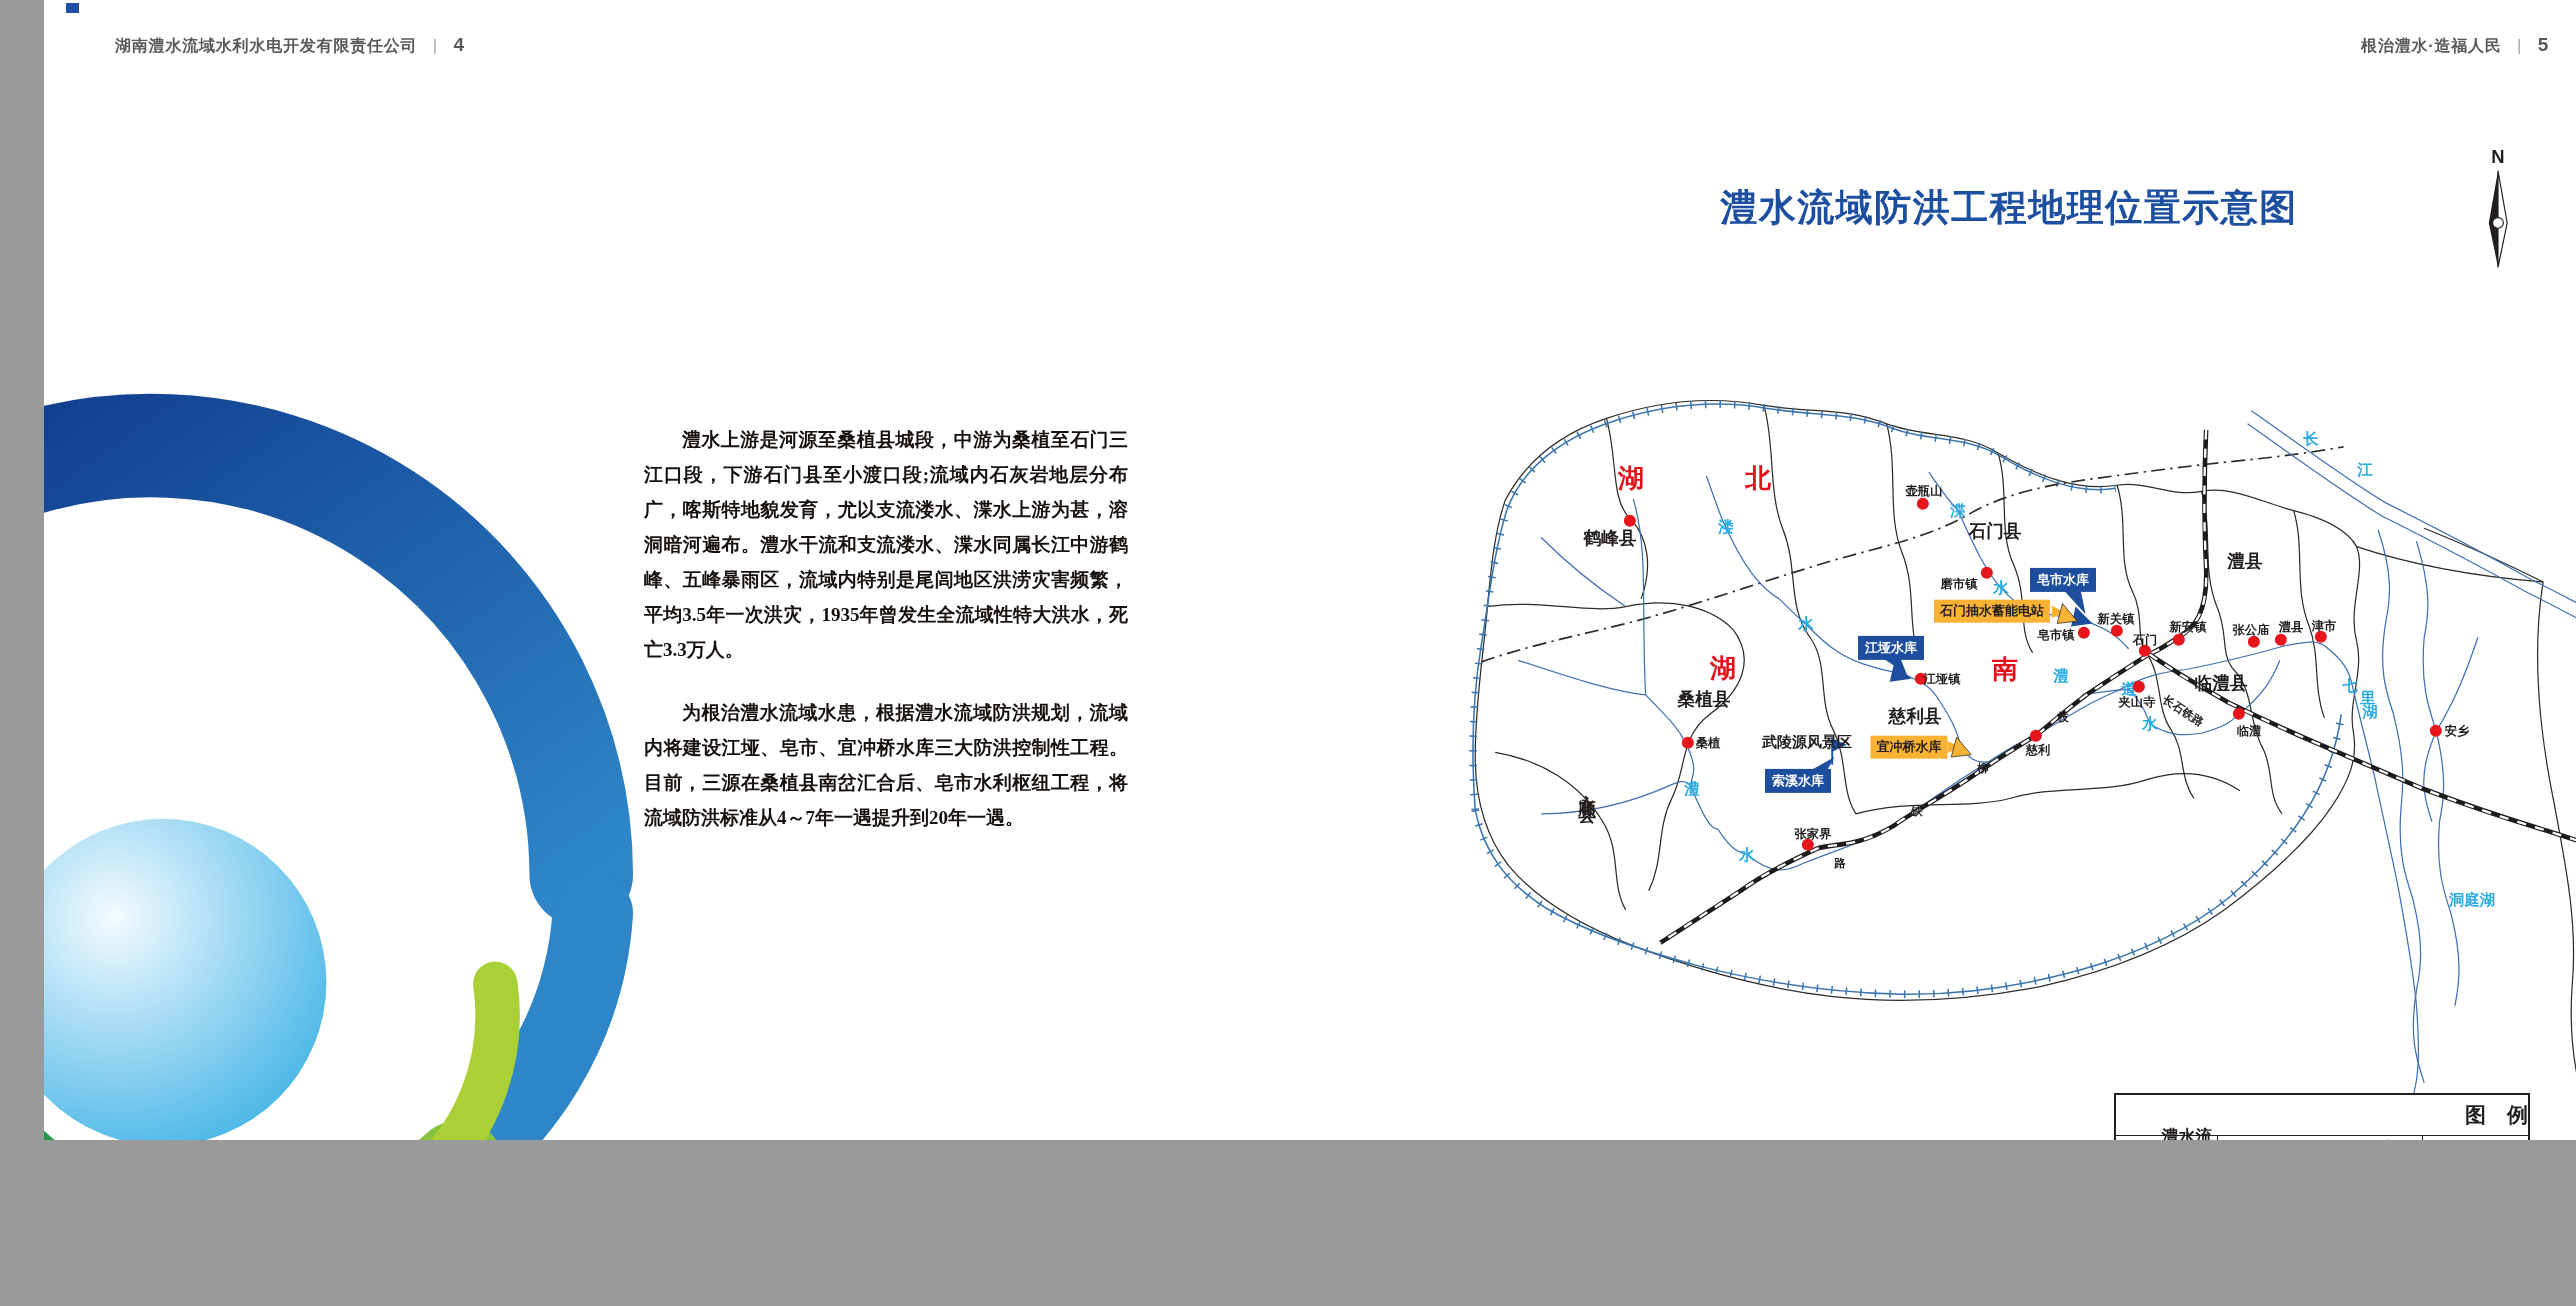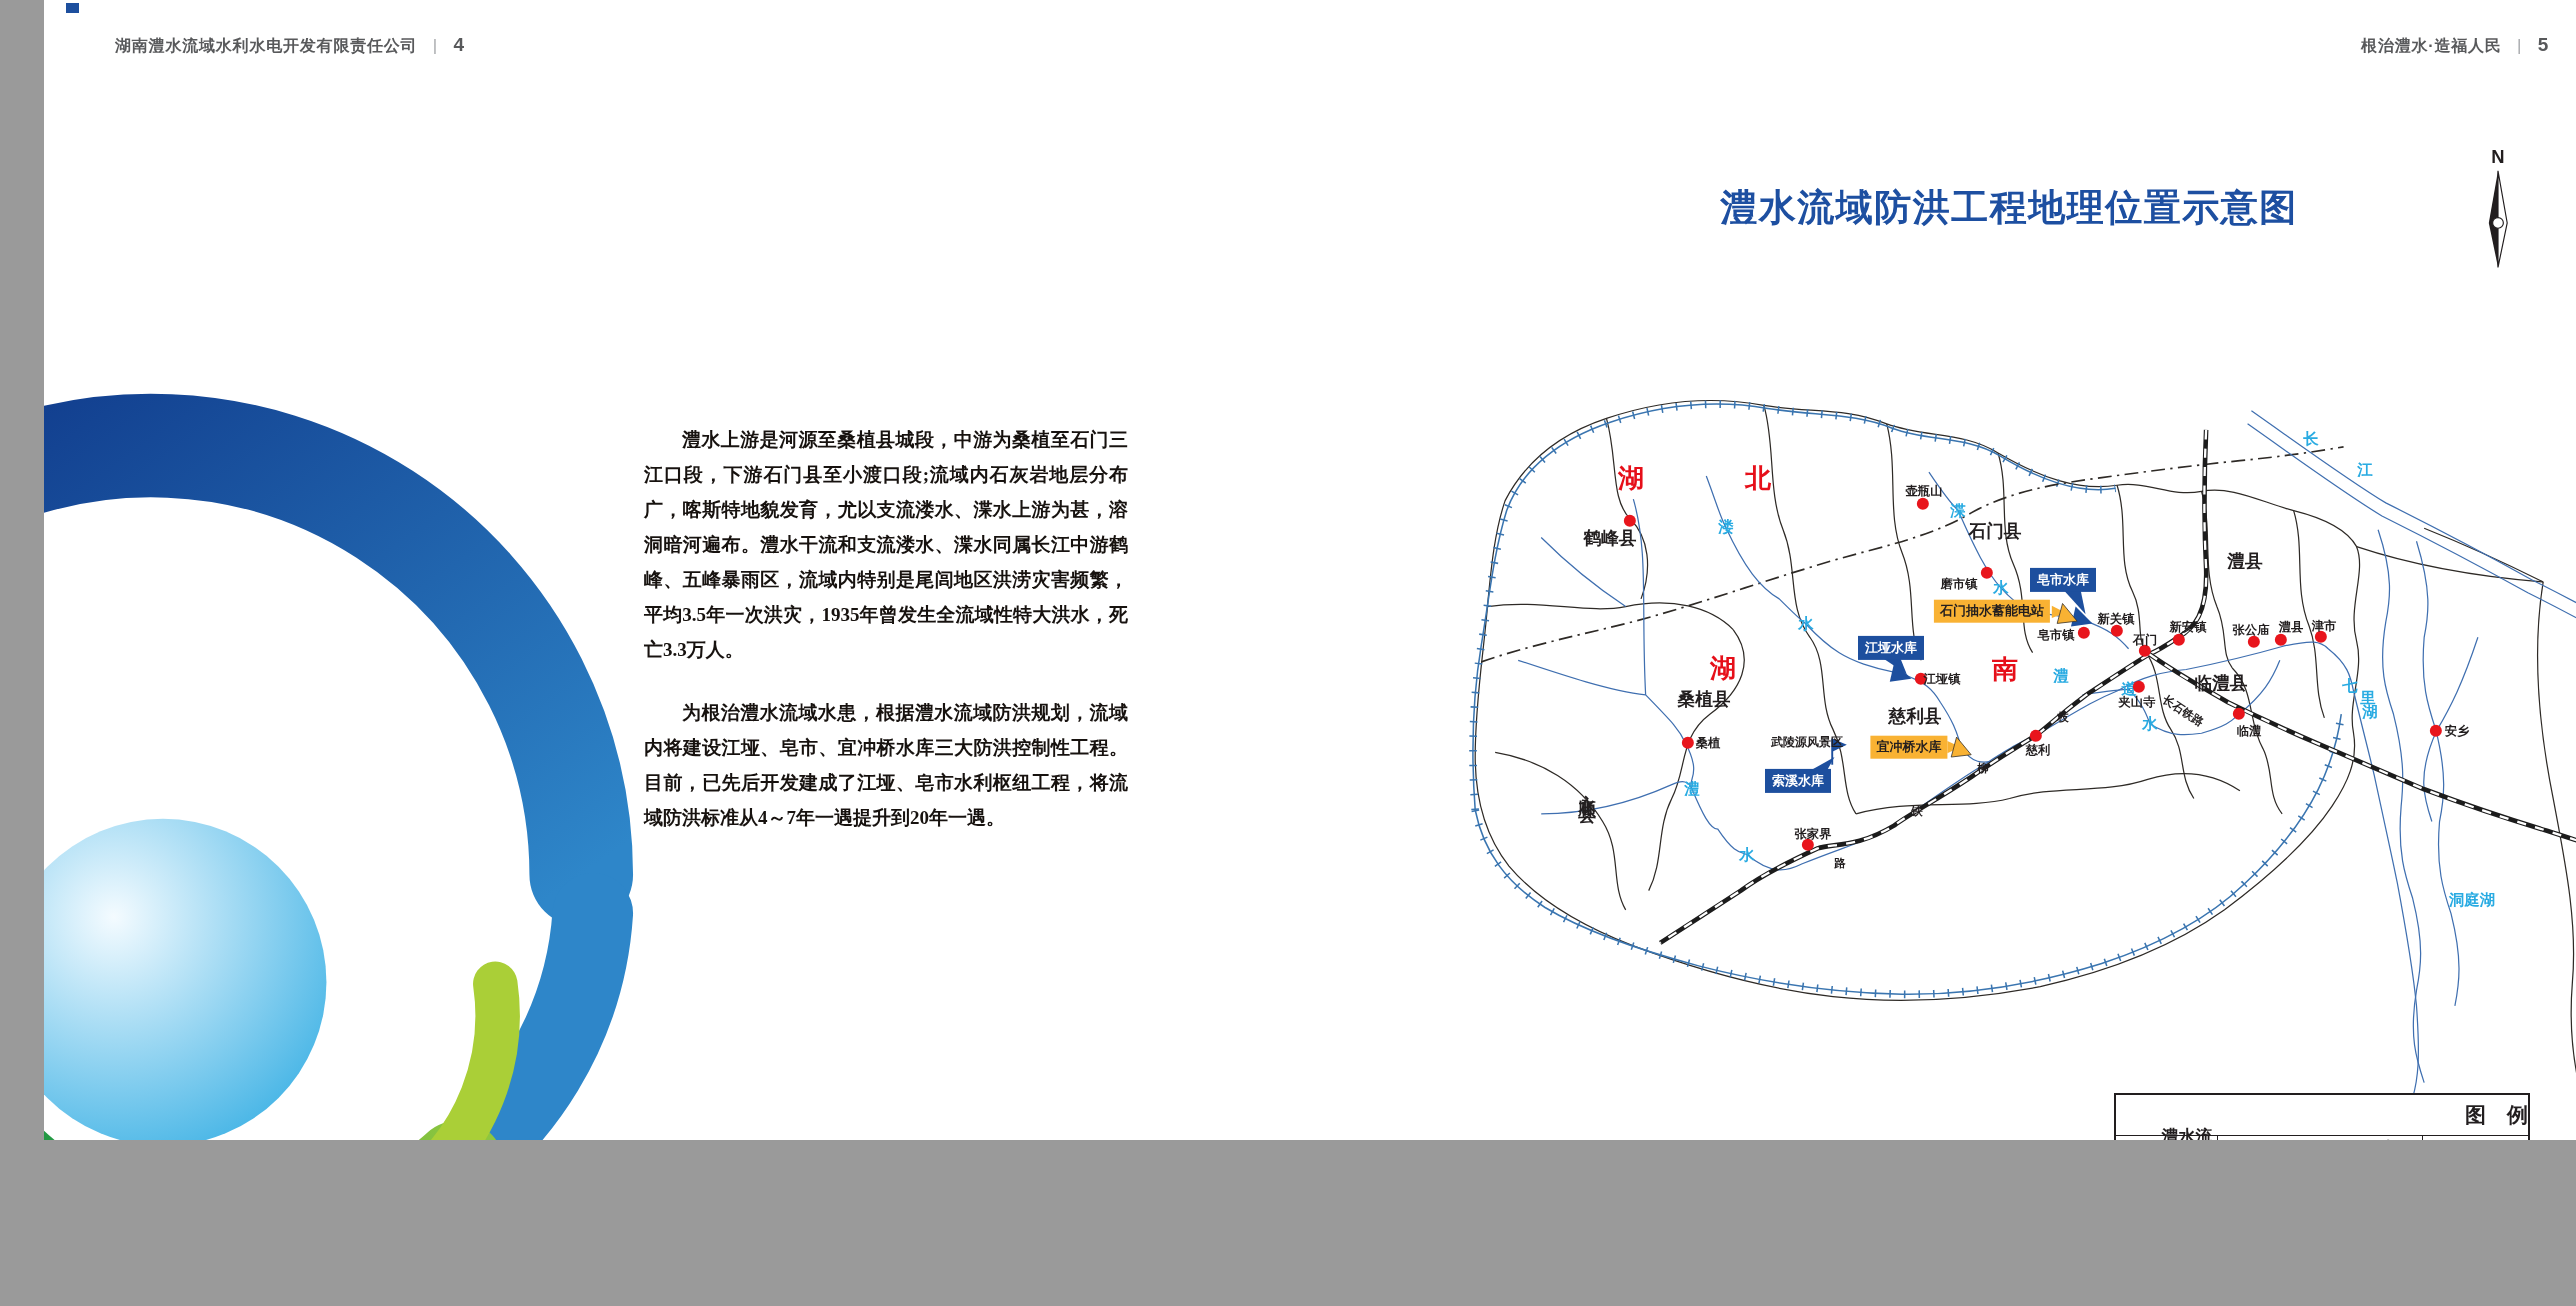--- a/index.html
+++ b/index.html
@@ -28,21 +28,21 @@
   .compass{position:absolute;left:2431px;top:146px;}
   .mapsvg{position:absolute;left:0;top:0;}
   .map-labels{position:absolute;left:0;top:0;width:2576px;height:1306px;pointer-events:none;}
   .ml{position:absolute;transform:translate(-50%,-50%);white-space:nowrap;font-weight:bold;}
   .prov{font-size:26px;color:#e60f19;}
   .county{font-size:17.7px;color:#221e1f;}
   .countyv{writing-mode:vertical-rl;letter-spacing:6.1px;}
   .town{font-size:12.3px;color:#221e1f;}
   .river{font-size:15.4px;color:#29abe2;}
   .rail{font-size:11.5px;color:#221e1f;}
-  .scenic{font-size:12px;color:#221e1f;}
+  .scenic{font-size:15px;color:#221e1f;}
   .bluebox{font-size:13px;color:#ffffff;background:#1d4f9e;padding:3.1px 7px;}
   .orangebox{font-size:13px;color:#221e1f;background:#f9b233;padding:2.3px 6.1px;}
   .dot{position:absolute;width:12.3px;height:12.3px;border-radius:50%;background:#e8151c;
        transform:translate(-50%,-50%);}
   
   .legend{position:absolute;left:2070px;top:1093px;width:412px;background:#fff;
        border:2.3px solid #221e1f;color:#221e1f;}
   .legend-title{height:40px;line-height:40px;text-align:right;font-weight:bold;font-size:21px;
        border-bottom:1.5px solid #221e1f;padding-left:41px;}
   .legend-grid{display:grid;grid-template-columns:1fr 1fr 1fr 1fr;grid-auto-rows:48px;}
@@ -98,21 +98,21 @@
       <path d="M 775 770 A 450 450 0 0 1 560 1125" fill="none" stroke="#2e86c9" stroke-width="105" stroke-linecap="round"></path>
       <path d="M -50 1015 A 430 430 0 0 0 600 1100" fill="none" stroke="url(#gG)" stroke-width="120" stroke-linecap="round"></path>
       <path d="M 545 1125 A 285 285 0 0 0 648 862" fill="none" stroke="#aacf37" stroke-width="58" stroke-linecap="round"></path>
       <path d="M -60 760 A 390 390 0 0 0 470 1052" fill="none" stroke="#ffffff" stroke-width="42" stroke-linecap="round"></path>
       <circle cx="215" cy="860" r="213" fill="url(#gS)"></circle>
     </svg>
   </div>
 
   <div class="article">
     <p>澧水上游是河源至桑植县城段，中游为桑植至石门三江口段，下游石门县至小渡口段;流域内石灰岩地层分布广，喀斯特地貌发育，尤以支流溇水、渫水上游为甚，溶洞暗河遍布。澧水干流和支流溇水、渫水同属长江中游鹤峰、五峰暴雨区，流域内特别是尾闾地区洪涝灾害频繁，平均3.5年一次洪灾，1935年曾发生全流域性特大洪水，死亡3.3万人。</p>
-    <p>为根治澧水流域水患，根据澧水流域防洪规划，流域内将建设江垭、皂市、宜冲桥水库三大防洪控制性工程。目前，已先后开发建成了江垭、皂市水利枢纽工程，将流域防洪标准从4～7年一遇提升到20年一遇。</p>
+    <p>为根治澧水流域水患，根据澧水流域防洪规划，流域内将建设江垭、皂市、宜冲桥水库三大防洪控制性工程。目前，三源在桑植县南岔汇合后、皂市水利枢纽工程，将流域防洪标准从4～7年一遇提升到20年一遇。</p>
   </div>
 
   <div class="map-title">澧水流域防洪工程地理位置示意图</div>
 
   <div class="compass">
     <svg width="46" height="127" viewBox="0 0 60 165">
       <text x="30" y="22" text-anchor="middle" font-family="Liberation Sans, sans-serif" font-weight="bold" font-size="24" fill="#221e1f">N</text>
       <polygon points="30,32 18,100 30,158" fill="#221e1f"></polygon>
       <polygon points="30,32 42,100 30,158" fill="#ffffff" stroke="#221e1f" stroke-width="1.5"></polygon>
       <circle cx="30" cy="100" r="7" fill="#ffffff" stroke="#221e1f" stroke-width="1.5"></circle>

